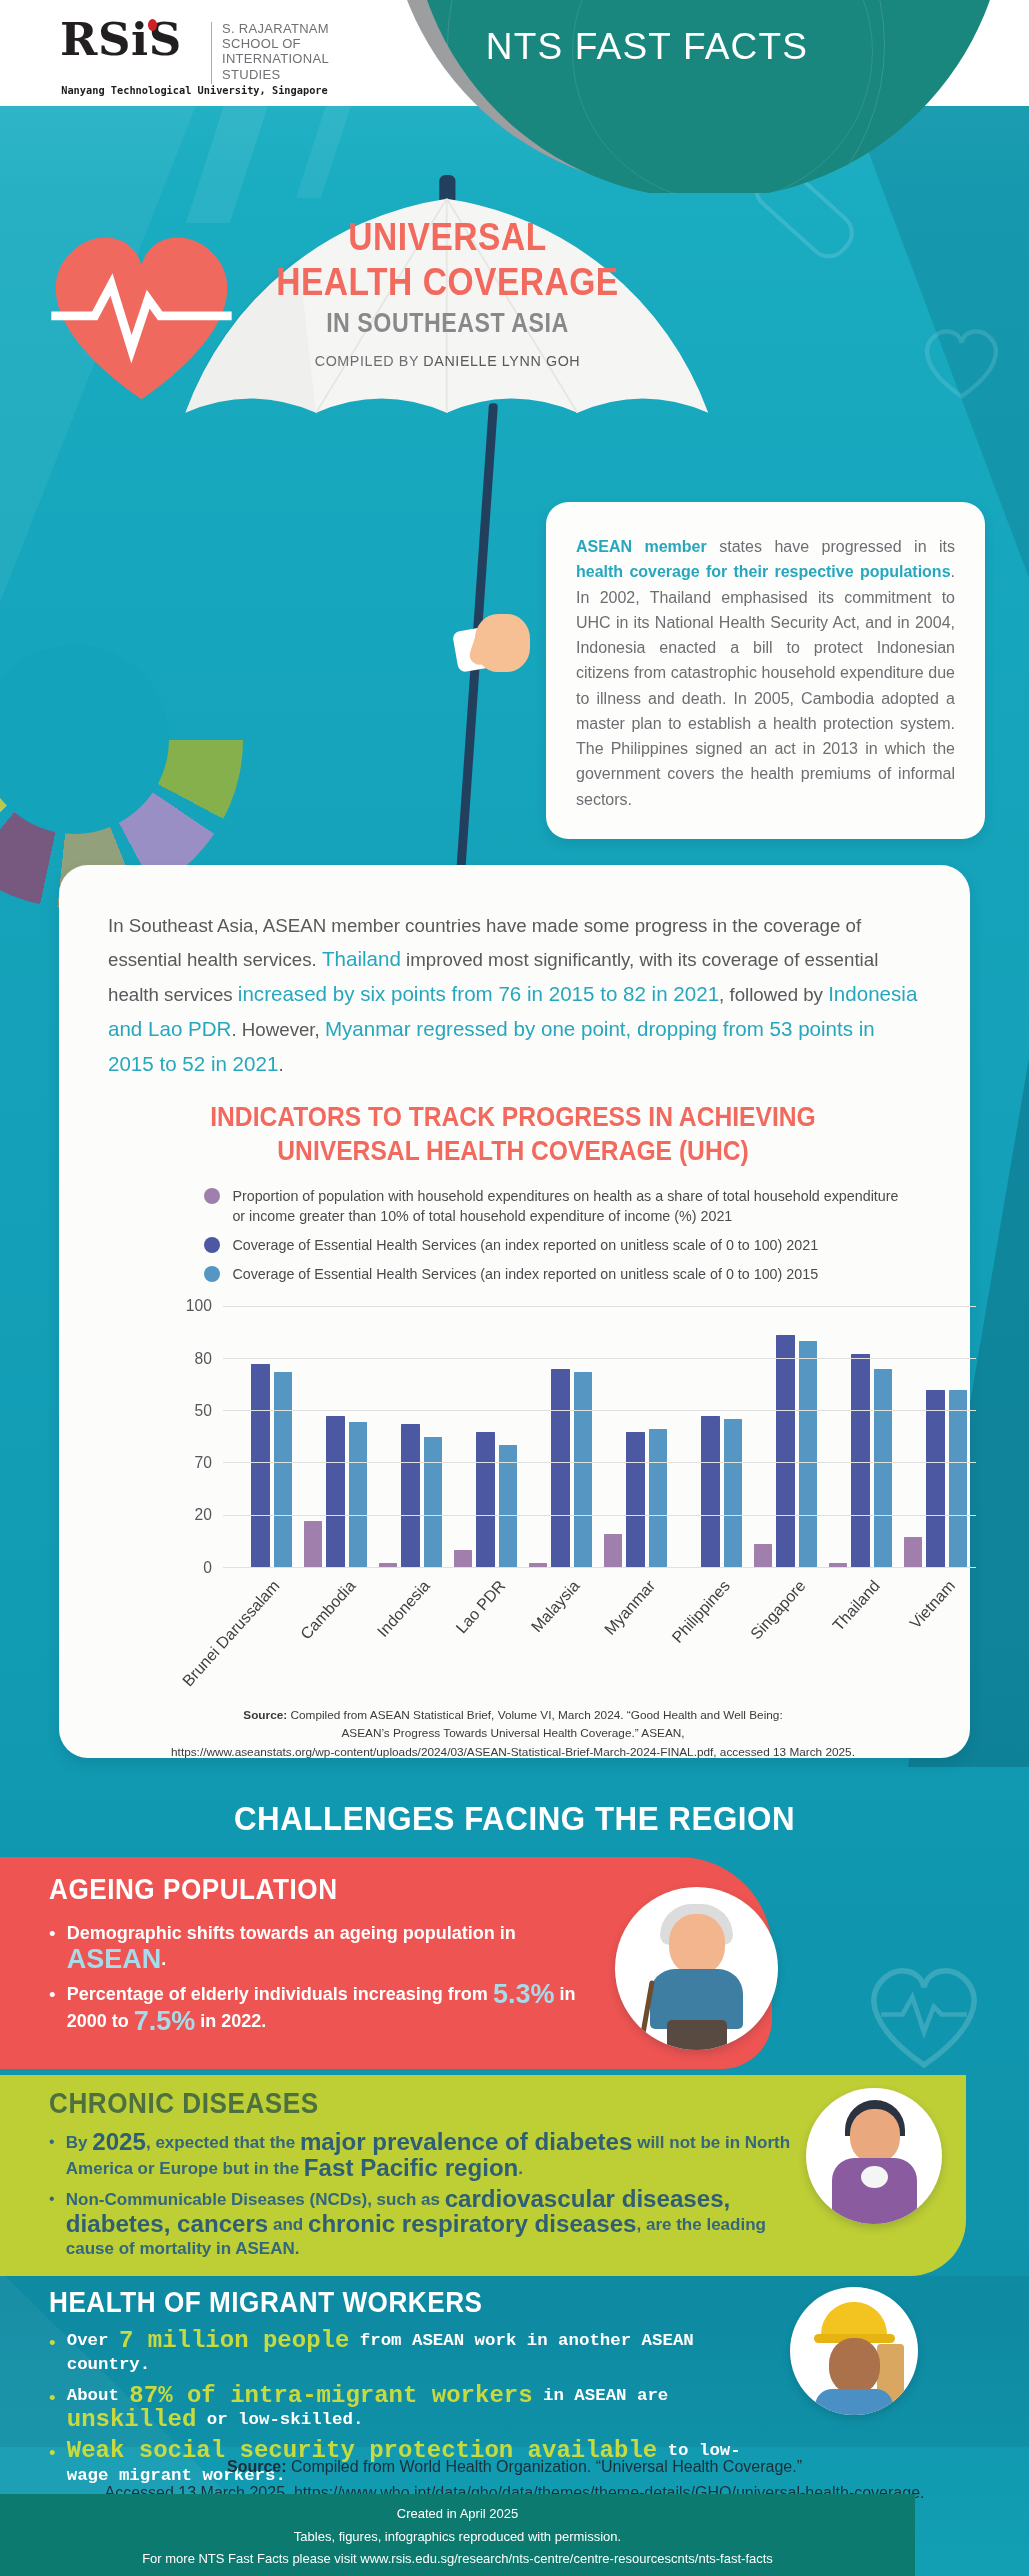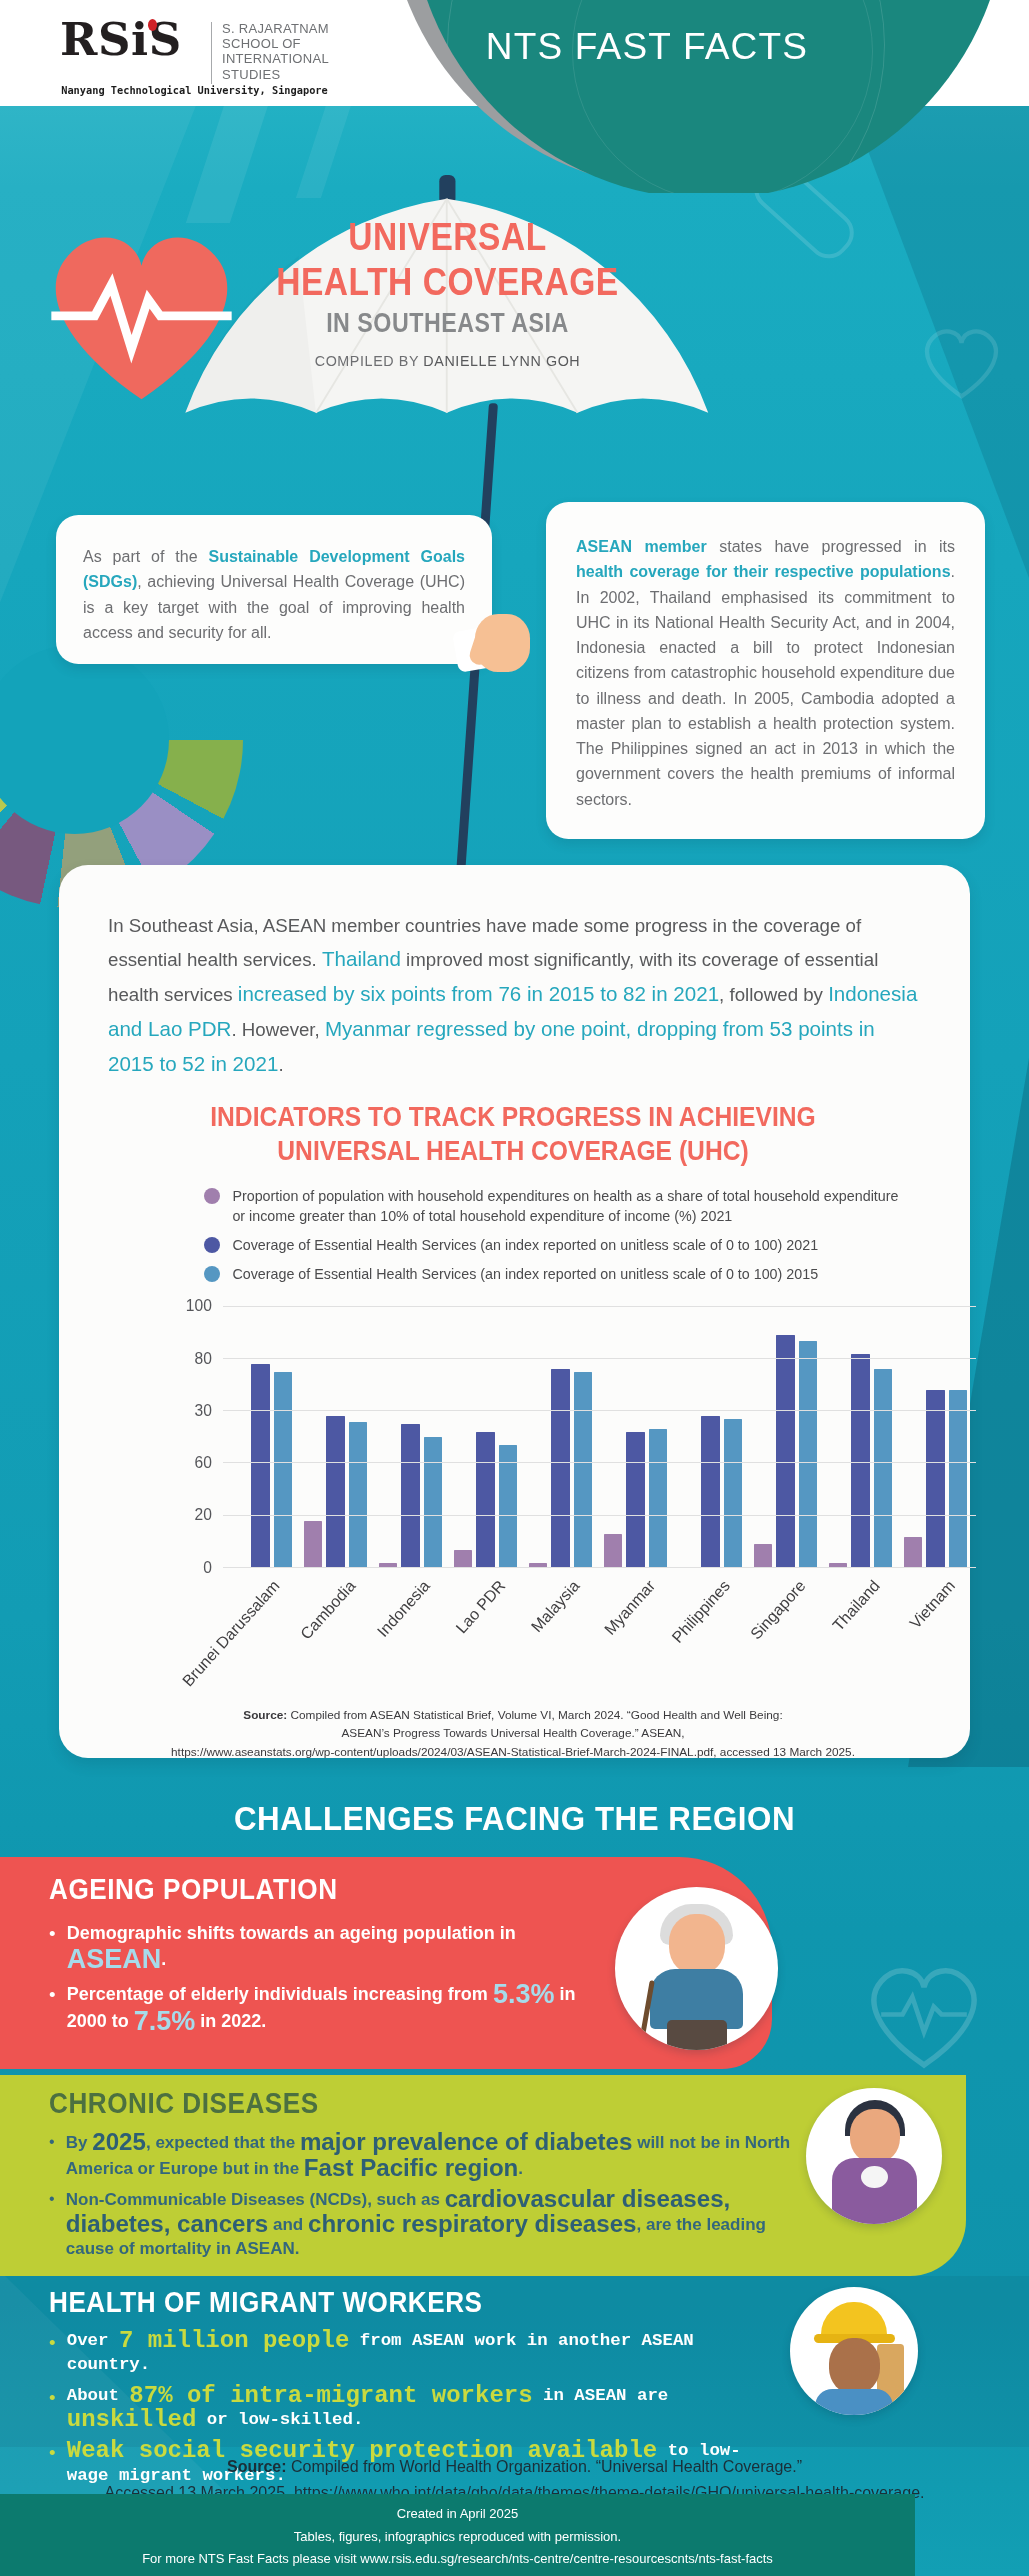--- a/index.html
+++ b/index.html
@@ -196,23 +196,20 @@
       <div class="school-lines">
           <div>S. RAJARATNAM</div>
           <div>SCHOOL OF</div>
           <div>INTERNATIONAL</div>
           <div>STUDIES</div>
         </div>
       <div class="uni-line">Nanyang Technological University, Singapore</div>
     </div>
   </div>
 
-  <div class="box box-left">
-    <div class="intro-text"><span class="seg seg-n">As part of the </span><span class="seg seg-em">Sustainable Development Goals (SDGs)</span><span class="seg seg-n">, achieving Universal Health Coverage (UHC) is a key target with the goal of improving health access and security for all.</span></div>
-  </div>
   <div class="box box-right">
     <div class="intro-text"><span class="seg seg-em">ASEAN member</span><span class="seg seg-n"> states have progressed in its </span><span class="seg seg-em">health coverage for their respective populations</span><span class="seg seg-n">. In 2002, Thailand emphasised its commitment to UHC in its National Health Security Act, and in 2004, Indonesia enacted a bill to protect Indonesian citizens from catastrophic household expenditure due to illness and death. In 2005, Cambodia adopted a master plan to establish a health protection system. The Philippines signed an act in 2013 in which the government covers the health premiums of informal sectors.</span></div>
   </div>
 
   <div class="card">
     <div class="overview-text"><span class="seg seg-n">In Southeast Asia, ASEAN member countries have made some progress in the coverage of essential health services. </span><span class="seg seg-em">Thailand</span><span class="seg seg-n"> improved most significantly, with its coverage of essential health services </span><span class="seg seg-em">increased by six points from 76 in 2015 to 82 in 2021</span><span class="seg seg-n">, followed by </span><span class="seg seg-em">Indonesia and Lao PDR</span><span class="seg seg-n">. However, </span><span class="seg seg-em">Myanmar regressed by one point, dropping from 53 points in 2015 to 52 in 2021</span><span class="seg seg-n">.</span></div>
     <div class="chart-title">
       <div>INDICATORS TO TRACK PROGRESS IN ACHIEVING</div>
       <div>UNIVERSAL HEALTH COVERAGE (UHC)</div>
     </div>
@@ -227,22 +224,22 @@
         </div>
         <div class="legend-row">
           <span class="legend-dot" style="background: rgb(85, 151, 194);"></span>
           <span class="legend-text">Coverage of Essential Health Services (an index reported on unitless scale of 0 to 100) 2015</span>
         </div>
       </div>
     <div class="chart-wrap">
       <div class="chart-yaxis">
           <div class="ytick" style="bottom: -8.7px;">0</div>
           <div class="ytick" style="bottom: 44px;">20</div>
-          <div class="ytick" style="bottom: 96px;">60</div>
-          <div class="ytick" style="bottom: 148px;">30</div>
+          <div class="ytick" style="bottom: 96px;">70</div>
+          <div class="ytick" style="bottom: 148px;">50</div>
           <div class="ytick" style="bottom: 200px;">80</div>
           <div class="ytick" style="bottom: 253px;">100</div>
         </div>
       <div class="chart-plot">
         <div class="axis-line"></div>
         <div class="chart-groups">
             <div class="bar-group">
               <div class="bar-slot"></div>
               <div class="bar-slot">
                 <div class="bar" style="height: 204px; background: rgb(77, 88, 163);"></div>

